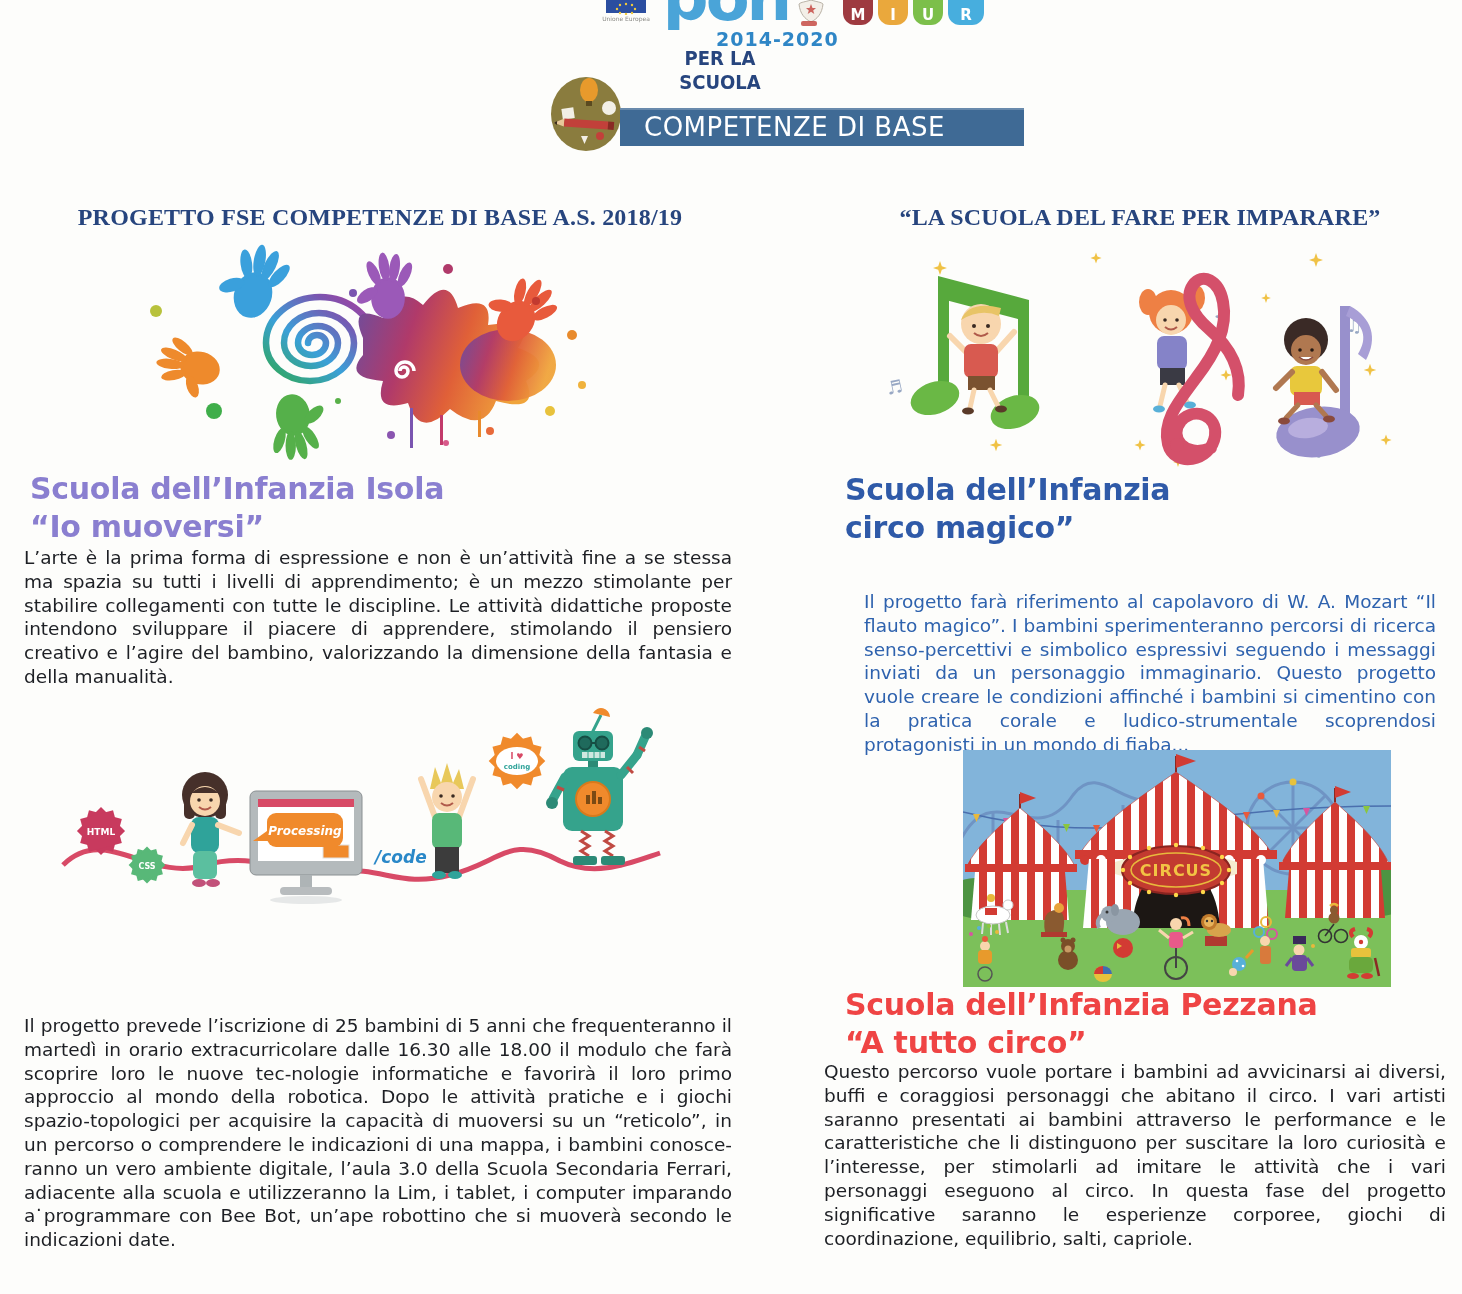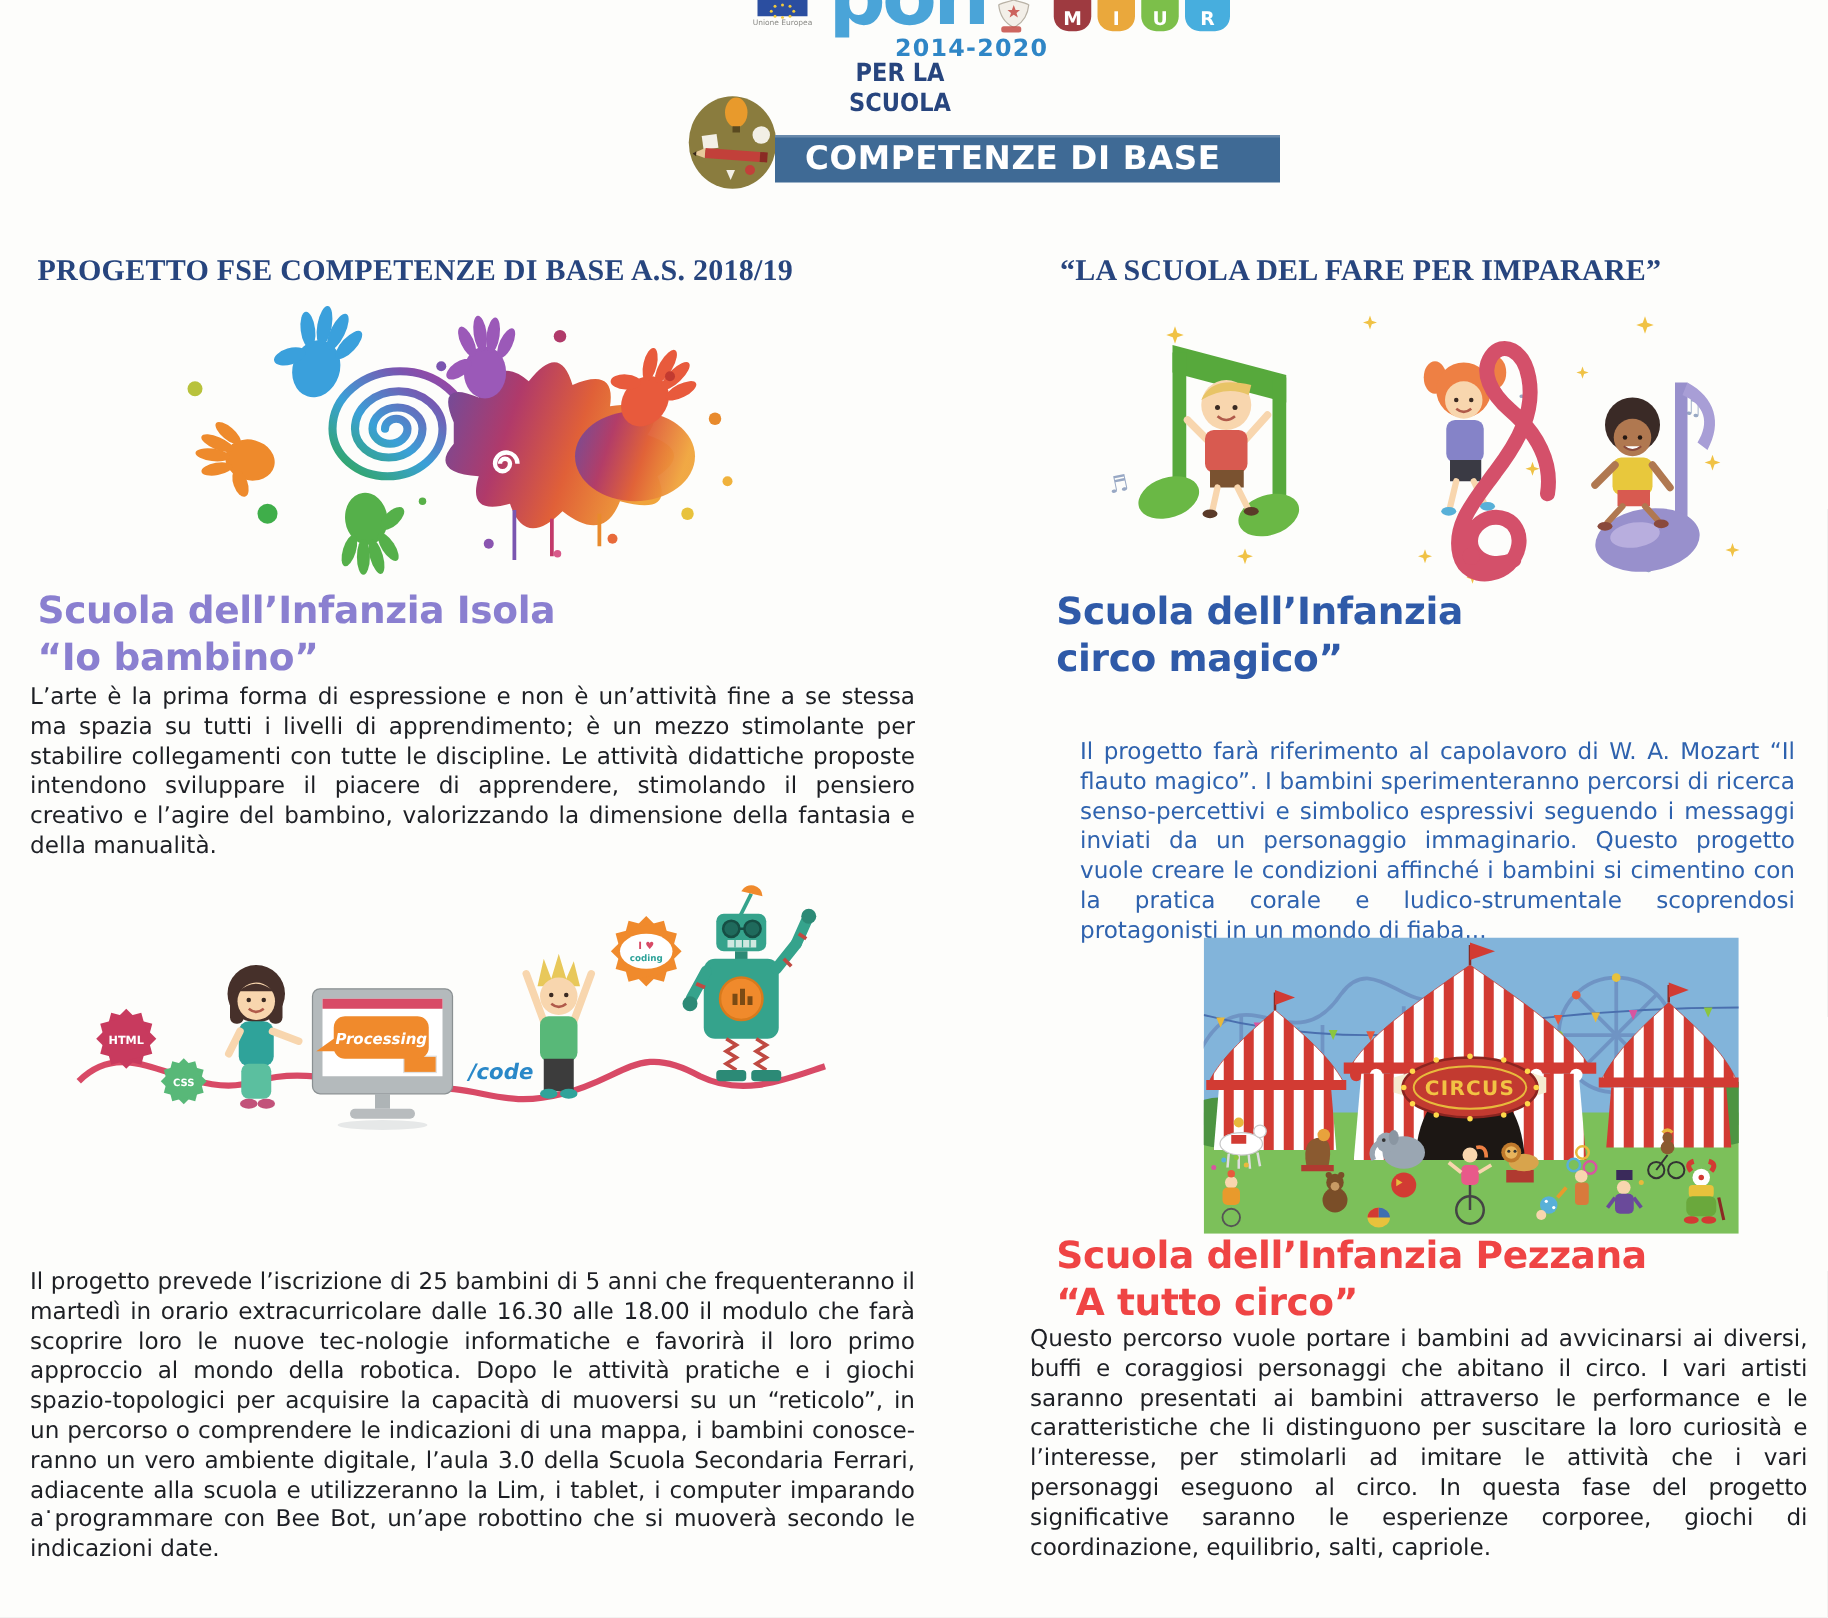--- a/index.html
+++ b/index.html
@@ -13,23 +13,23 @@
   .pon-text{font-size:64px;line-height:64px;font-weight:bold;color:#4aa4d8;letter-spacing:-3px;margin-top:-34px;text-align:center;}
   .pon-years{left:690px;top:28px;font-size:19px;font-weight:bold;color:#2f86c6;letter-spacing:1px;margin-left:26px;}
   .pon-sub{left:650px;top:46px;width:140px;text-align:center;font-size:20px;font-weight:bold;color:#27457e;transform:scaleX(.9);}
   .emblem{left:795px;top:0;}
   .red-mark{left:801px;top:21px;width:16px;height:5px;background:#c2403a;opacity:.8;border-radius:2px;}
   .miur{left:843px;top:-8px;display:flex;gap:5px;}
   .balloon{width:30px;height:33px;border-radius:9px 9px 12px 12px;display:flex;align-items:flex-end;justify-content:center;
            color:#fff;font-weight:bold;font-size:15px;line-height:20px;}
   .palette{left:548px;top:72px;}
   .banner{left:620px;top:108px;width:380px;height:38px;background:#3f6a95;color:#fff;display:flex;align-items:center;
-          padding-left:24px;font-weight:bold;font-size:26px;letter-spacing:.5px;box-shadow:inset 0 2px 0 rgba(255,255,255,.22);}
+          padding-left:24px;font-weight:normal;font-size:26px;letter-spacing:.5px;box-shadow:inset 0 2px 0 rgba(255,255,255,.22);}
   
-  .serif-title{font-family:"Liberation Serif",serif;font-weight:bold;color:#27457e;font-size:24px;letter-spacing:.2px;}
+  .serif-title{font-family:"Liberation Serif",serif;font-weight:bold;color:#27457e;font-size:24px;text-align:center;letter-spacing:.2px;}
   .t-left{left:30px;top:204px;width:700px;}
   .t-right{left:848px;top:204px;width:584px;}
   .heading{font-weight:bold;text-align:left;font-size:30px;line-height:38px;letter-spacing:-.3px;}
   .heading span{display:block;}
   .body-text{font-size:18.5px;line-height:23.8px;text-align:justify;color:#1d1f24;}
   .blue-body{color:#2e62ae;}
   .dot{left:36px;top:1194px;font-size:18px;color:#1d1f24;}
   svg text{font-family:"DejaVu Sans",sans-serif;}
 </style>
 </head>
@@ -147,21 +147,21 @@
       <circle cx="243" cy="192" r="4" fill="#8a55b0"></circle>
         <circle cx="190" cy="158" r="3" fill="#58b048"></circle>
       <rect x="262" y="165" width="3" height="40" fill="#7a55b0"></rect>
       <rect x="292" y="172" width="3" height="30" fill="#c23a6a"></rect>
       <rect x="330" y="168" width="3" height="26" fill="#e88a2c"></rect>
     </g>
   </svg>
 
   <div class="abs heading" style="left: 30px; top: 470px; width: 700px; color: rgb(138, 127, 208);">
     <span>Scuola dell’Infanzia Isola</span>
-    <span>“Io bambino”</span>
+    <span>“Io muoversi”</span>
   </div>
   <p class="abs body-text" style="left:24px;top:546px;width:708px;margin:0">L’arte è la prima forma di espressione e non è un’attività fine a se stessa ma spazia su tutti i livelli di apprendimento; è un mezzo stimolante per stabilire collegamenti con tutte le discipline. Le attività didattiche proposte intendono sviluppare il piacere di apprendere, stimolando il pensiero creativo e l’agire del bambino, valorizzando la dimensione della fantasia e della manualità.</p>
 
   <svg class="abs" style="left:55px;top:703px" width="615" height="235" viewBox="0 0 615 235">
     <path d="M8,162 C50,120 95,180 150,162 C200,148 235,172 280,168 C330,164 345,185 395,172 C445,160 455,130 505,158 C540,175 575,160 605,150" fill="none" stroke="#d84a66" stroke-width="5"></path>
     <g>
       <g fill="#c83a5e">
         <rect x="29" y="111" width="34" height="34" transform="rotate(15 46 128)"></rect>
         <rect x="29" y="111" width="34" height="34" transform="rotate(45 46 128)"></rect>
         <rect x="29" y="111" width="34" height="34" transform="rotate(75 46 128)"></rect>

